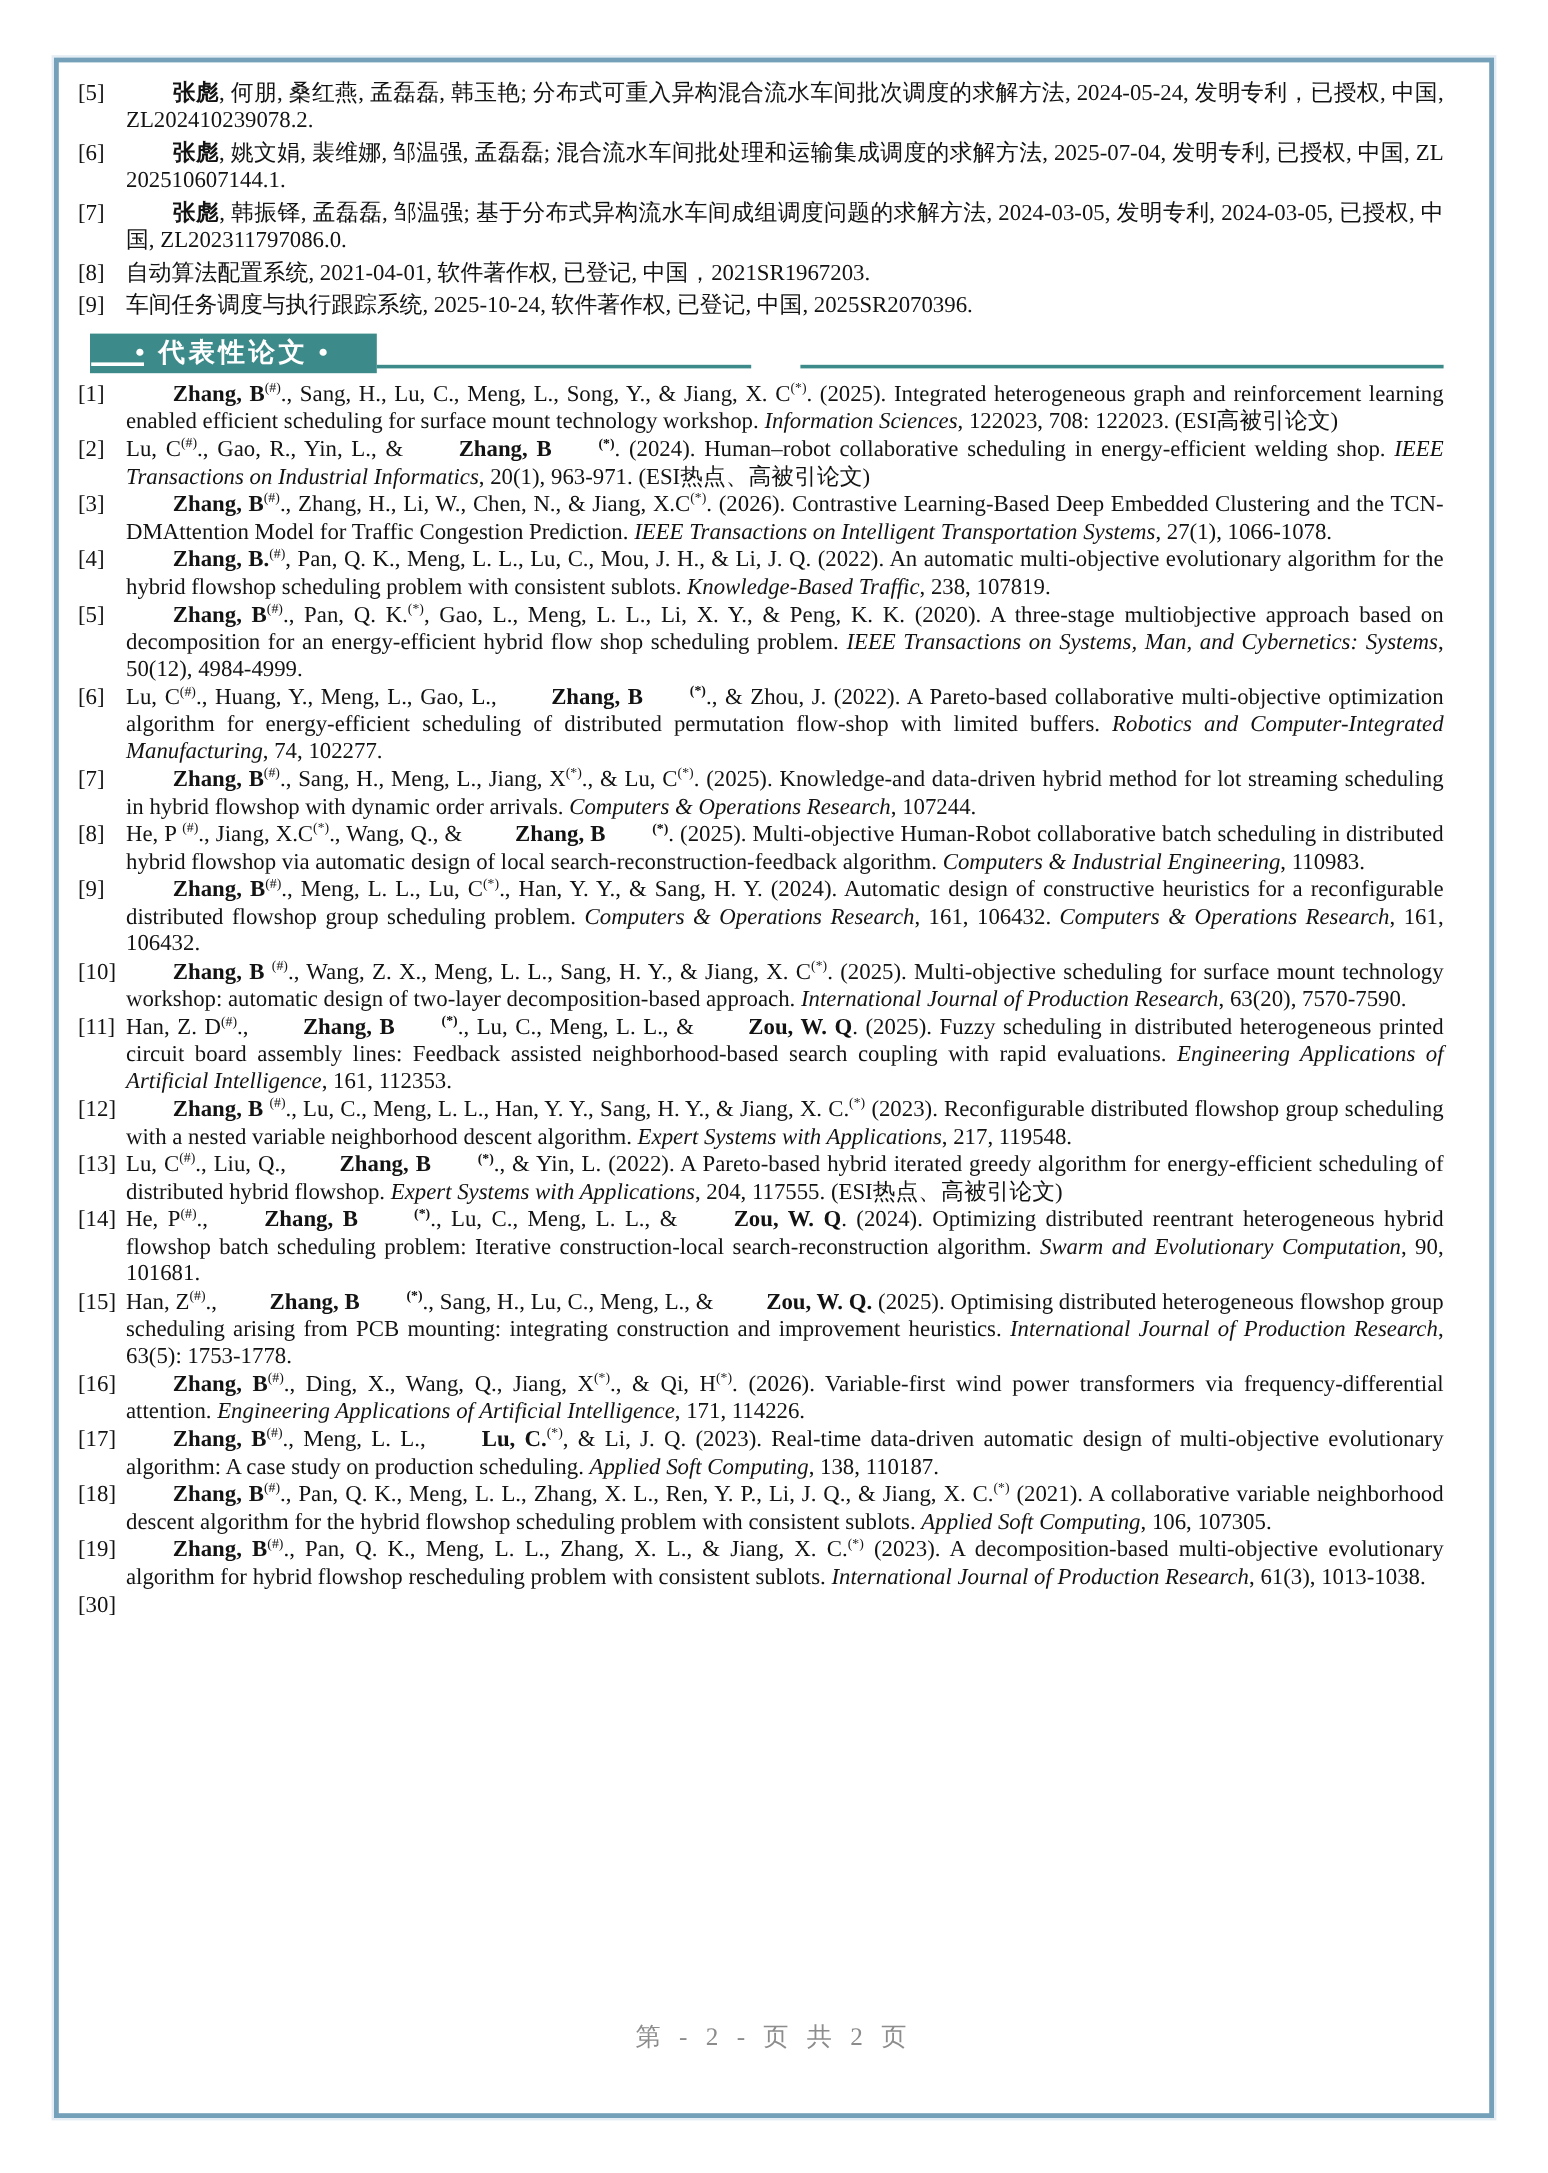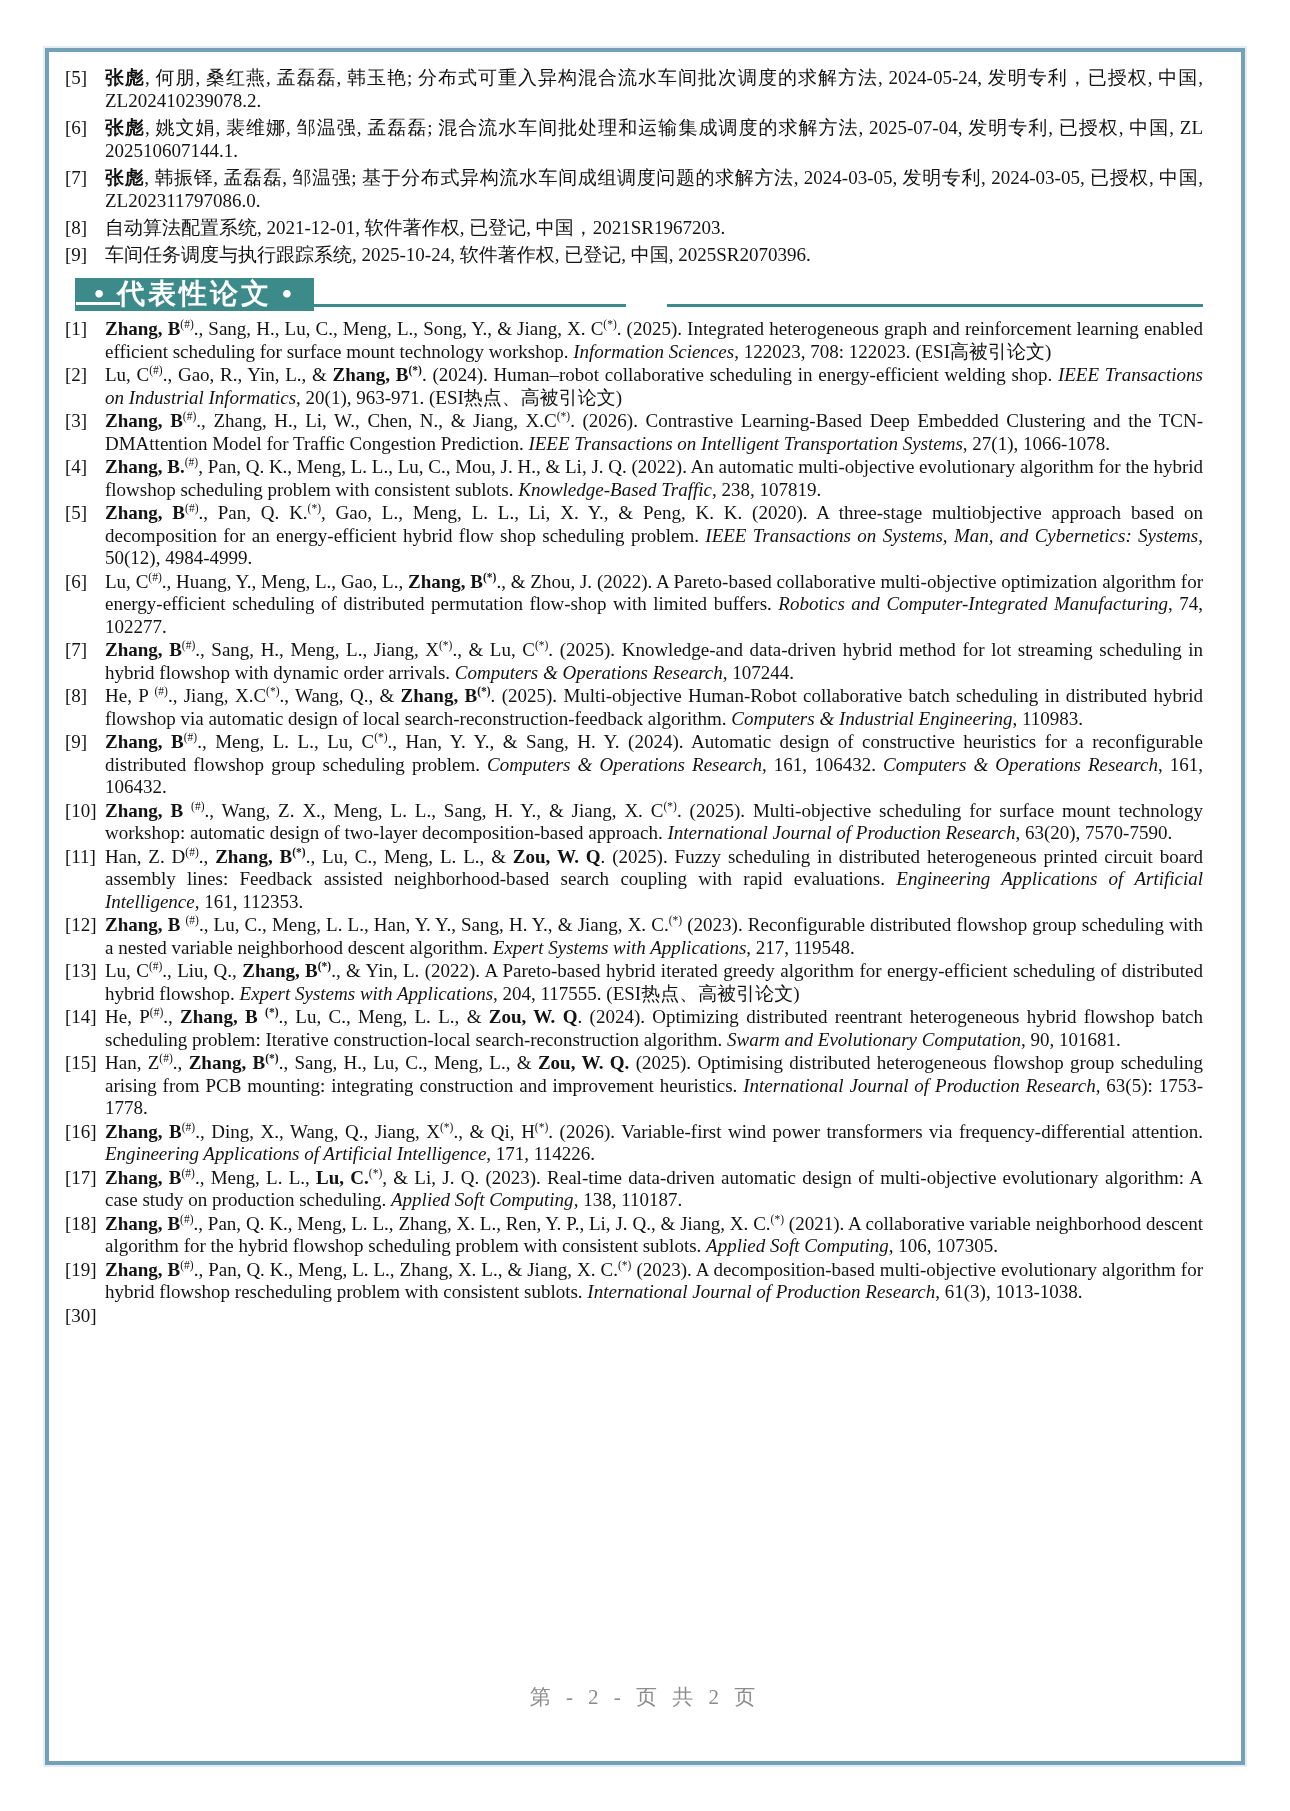--- a/index.html
+++ b/index.html
@@ -20,29 +20,29 @@
   .ref-list{margin:0;padding:0;}
   .ref{
     position:relative;padding-left:40px;
     text-align:justify;text-justify:inter-word;
     font-size:19px;line-height:23px;
   }
   .patents .ref{margin-bottom:4px;}
   .papers .ref{line-height:22.5px;margin-bottom:1px;}
   .num{position:absolute;left:0;top:0;}
   .ref sup{font-size:11.5px;line-height:0;vertical-align:super;}
-  .b{font-weight:bold;}
+  .b{font-weight:bold;margin-left:39px;}
   .i{font-style:italic;margin-top:35px;}
   
   .sec-header{position:relative;height:33px;margin:12px 0 7px 0;}
   .sec-box{
     position:absolute;left:10px;top:0;width:239px;height:33px;
     background:var(--teal,#3c8a89);
     color:#fff;text-align:center;
-    font-size:28px;font-weight:bold;letter-spacing:3px;line-height:31px;
+    font-size:22px;font-weight:bold;letter-spacing:3px;line-height:31px;
   }
   .white-dash{position:absolute;left:1px;bottom:6px;width:44px;height:3px;background:#ffffff;}
   .sec-rule-seg{position:absolute;bottom:4px;height:3px;background:var(--teal,#3c8a89);}
   .seg1{left:249px;width:312px;}
   .seg2{left:602px;right:0;}
   .footer{
     position:absolute;left:0;right:0;bottom:50px;
     text-align:center;color:var(--footer_gray,#8c8c8c);
     font-size:21px;letter-spacing:5px;
   }
@@ -50,21 +50,21 @@
 </head>
 <body>
 
 <div class="sheet">
   <div class="content">
 
     <div class="ref-list patents" id="patents-list">
         <div class="ref"><span class="num">[5]</span><span><span class="b">张彪</span><span>, 何朋, 桑红燕, 孟磊磊, 韩玉艳; 分布式可重入异构混合流水车间批次调度的求解方法, 2024-05-24, 发明专利，已授权, 中国, ZL202410239078.2.</span></span></div>
         <div class="ref"><span class="num">[6]</span><span><span class="b">张彪</span><span>, 姚文娟, 裴维娜, 邹温强, 孟磊磊; 混合流水车间批处理和运输集成调度的求解方法, 2025-07-04, 发明专利, 已授权, 中国, ZL 202510607144.1.</span></span></div>
         <div class="ref"><span class="num">[7]</span><span><span class="b">张彪</span><span>, 韩振铎, 孟磊磊, 邹温强; 基于分布式异构流水车间成组调度问题的求解方法, 2024-03-05, 发明专利, 2024-03-05, 已授权, 中国, ZL202311797086.0.</span></span></div>
-        <div class="ref"><span class="num">[8]</span><span><span>自动算法配置系统, 2021-12-01, 软件著作权, 已登记, 中国，2021SR1967203.</span></span></div>
+        <div class="ref"><span class="num">[8]</span><span><span>自动算法配置系统, 2021-04-01, 软件著作权, 已登记, 中国，2021SR1967203.</span></span></div>
         <div class="ref"><span class="num">[9]</span><span><span>车间任务调度与执行跟踪系统, 2025-10-24, 软件著作权, 已登记, 中国, 2025SR2070396.</span></span></div>
       </div>
 
     <div class="sec-header">
       <div class="sec-box">
         <span>• 代表性论文 •</span>
         <span class="white-dash"></span>
       </div>
       <span class="sec-rule-seg seg1"></span>
       <span class="sec-rule-seg seg2"></span>

